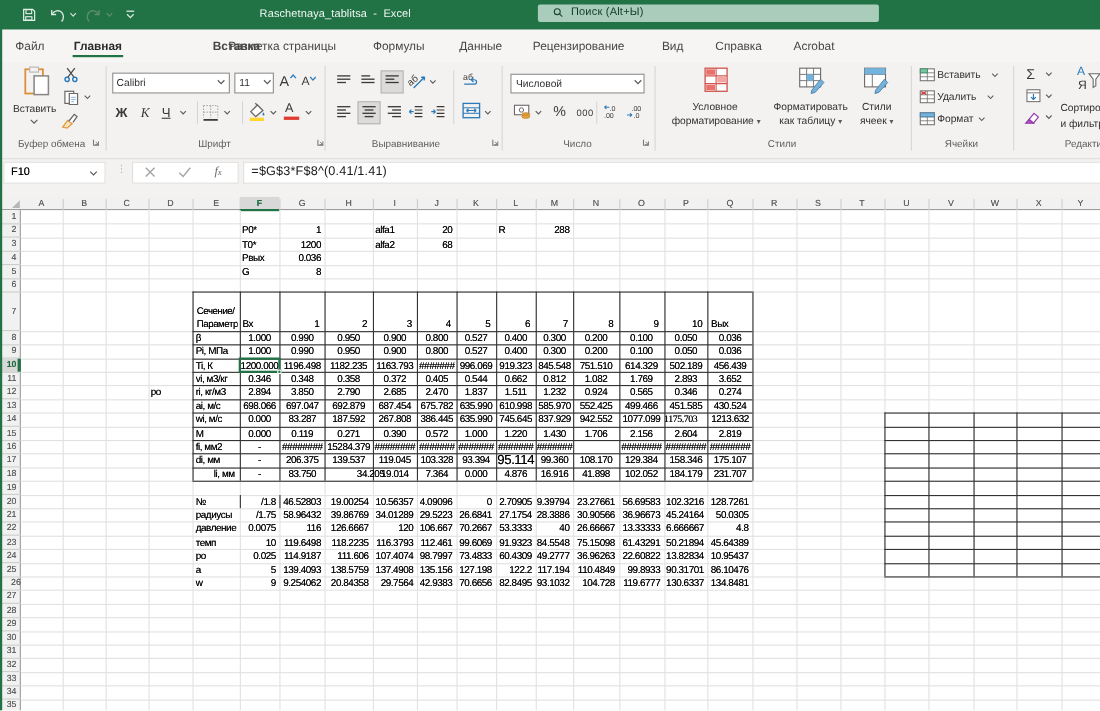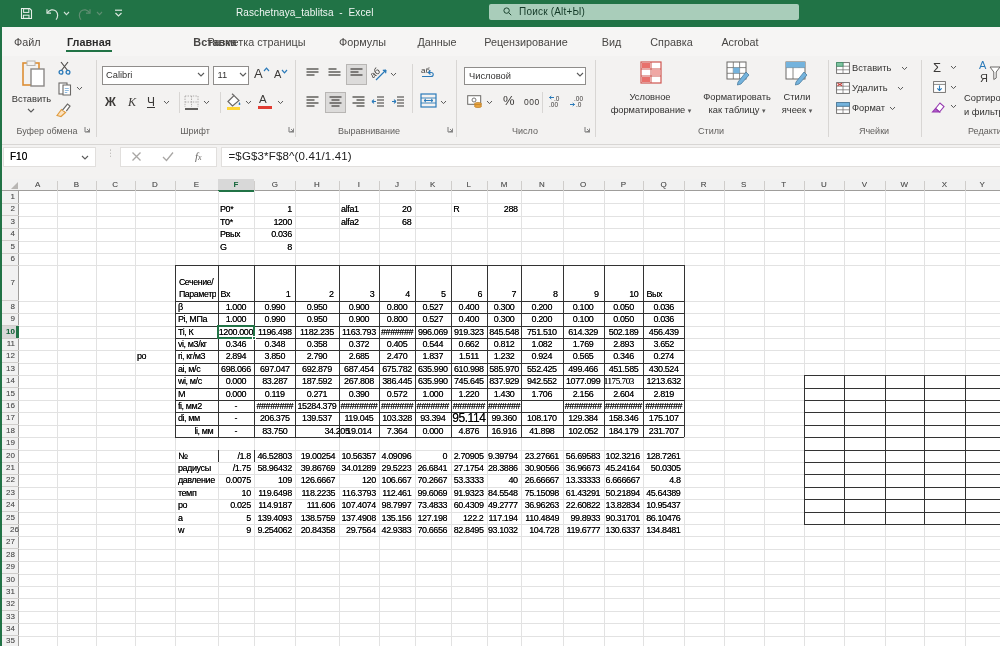--- a/index.html
+++ b/index.html
@@ -755,21 +755,21 @@
 <div class="cell" style="left:379.3px;top:462.0px;width:35.5px;height:12.4px;line-height:12.4px;font-size:9.0px;text-align:right;padding-right:3.5px;">29.5223</div>
 <div class="cell" style="left:414.8px;top:462.0px;width:35.9px;height:12.4px;line-height:12.4px;font-size:9.0px;text-align:right;padding-right:3.5px;">26.6841</div>
 <div class="cell" style="left:450.7px;top:462.0px;width:36.3px;height:12.4px;line-height:12.4px;font-size:9.0px;text-align:right;padding-right:3.5px;">27.1754</div>
 <div class="cell" style="left:487.0px;top:462.0px;width:34.2px;height:12.4px;line-height:12.4px;font-size:9.0px;text-align:right;padding-right:3.5px;">28.3886</div>
 <div class="cell" style="left:521.2px;top:462.0px;width:41.3px;height:12.4px;line-height:12.4px;font-size:9.0px;text-align:right;padding-right:3.5px;">30.90566</div>
 <div class="cell" style="left:562.5px;top:462.0px;width:41.2px;height:12.4px;line-height:12.4px;font-size:9.0px;text-align:right;padding-right:3.5px;">36.96673</div>
 <div class="cell" style="left:603.7px;top:462.0px;width:39.7px;height:12.4px;line-height:12.4px;font-size:9.0px;text-align:right;padding-right:3.5px;">45.24164</div>
 <div class="cell" style="left:643.4px;top:462.0px;width:40.6px;height:12.4px;line-height:12.4px;font-size:9.0px;text-align:right;padding-right:3.5px;">50.0305</div>
 <div class="cell" style="left:175.4px;top:474.4px;width:42.1px;height:12.4px;line-height:12.4px;font-size:9.0px;text-align:left;padding-left:2.5px;">давление</div>
 <div class="cell" style="left:217.5px;top:474.4px;width:36.8px;height:12.4px;line-height:12.4px;font-size:9.0px;text-align:right;padding-right:3.5px;">0.0075</div>
-<div class="cell" style="left:254.3px;top:474.4px;width:41.0px;height:12.4px;line-height:12.4px;font-size:9.0px;text-align:right;padding-right:3.5px;">109</div>
+<div class="cell" style="left:254.3px;top:474.4px;width:41.0px;height:12.4px;line-height:12.4px;font-size:9.0px;text-align:right;padding-right:3.5px;">116</div>
 <div class="cell" style="left:295.3px;top:474.4px;width:43.3px;height:12.4px;line-height:12.4px;font-size:9.0px;text-align:right;padding-right:3.5px;">126.6667</div>
 <div class="cell" style="left:338.6px;top:474.4px;width:40.7px;height:12.4px;line-height:12.4px;font-size:9.0px;text-align:right;padding-right:3.5px;">120</div>
 <div class="cell" style="left:379.3px;top:474.4px;width:35.5px;height:12.4px;line-height:12.4px;font-size:9.0px;text-align:right;padding-right:3.5px;">106.667</div>
 <div class="cell" style="left:414.8px;top:474.4px;width:35.9px;height:12.4px;line-height:12.4px;font-size:9.0px;text-align:right;padding-right:3.5px;">70.2667</div>
 <div class="cell" style="left:450.7px;top:474.4px;width:36.3px;height:12.4px;line-height:12.4px;font-size:9.0px;text-align:right;padding-right:3.5px;">53.3333</div>
 <div class="cell" style="left:487.0px;top:474.4px;width:34.2px;height:12.4px;line-height:12.4px;font-size:9.0px;text-align:right;padding-right:3.5px;">40</div>
 <div class="cell" style="left:521.2px;top:474.4px;width:41.3px;height:12.4px;line-height:12.4px;font-size:9.0px;text-align:right;padding-right:3.5px;">26.66667</div>
 <div class="cell" style="left:562.5px;top:474.4px;width:41.2px;height:12.4px;line-height:12.4px;font-size:9.0px;text-align:right;padding-right:3.5px;">13.33333</div>
 <div class="cell" style="left:603.7px;top:474.4px;width:39.7px;height:12.4px;line-height:12.4px;font-size:9.0px;text-align:right;padding-right:3.5px;">6.666667</div>
 <div class="cell" style="left:643.4px;top:474.4px;width:40.6px;height:12.4px;line-height:12.4px;font-size:9.0px;text-align:right;padding-right:3.5px;">4.8</div>

